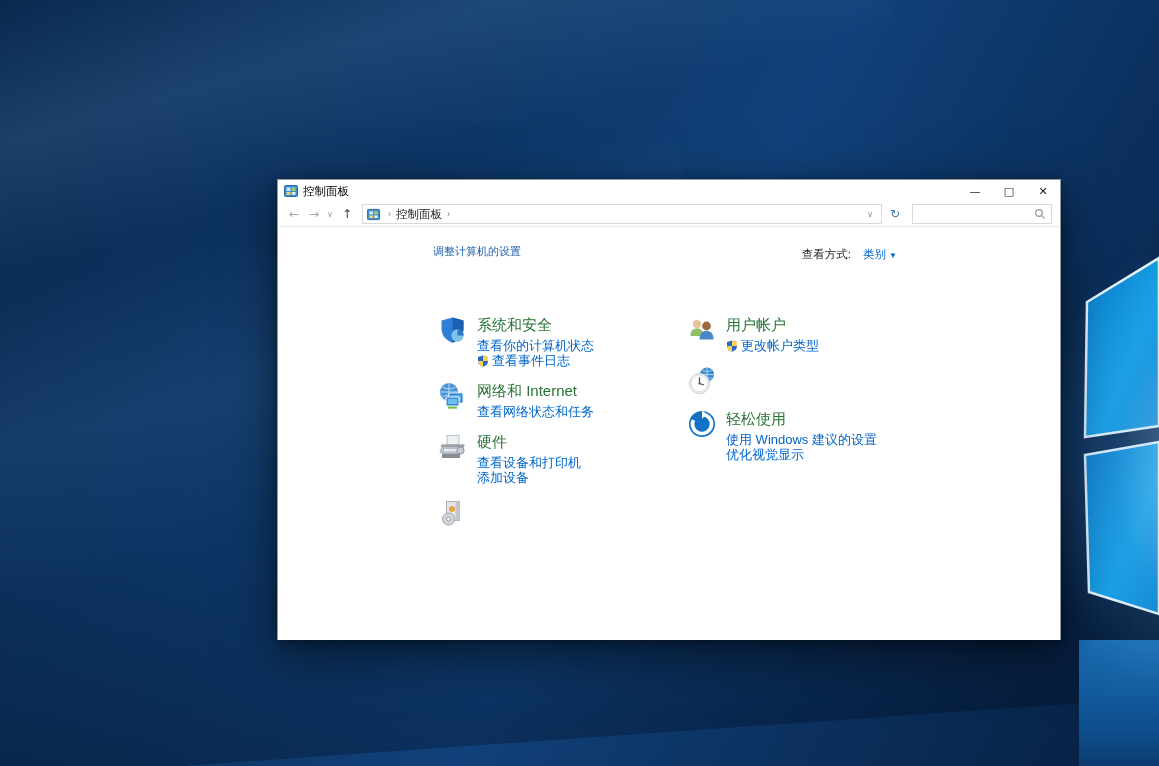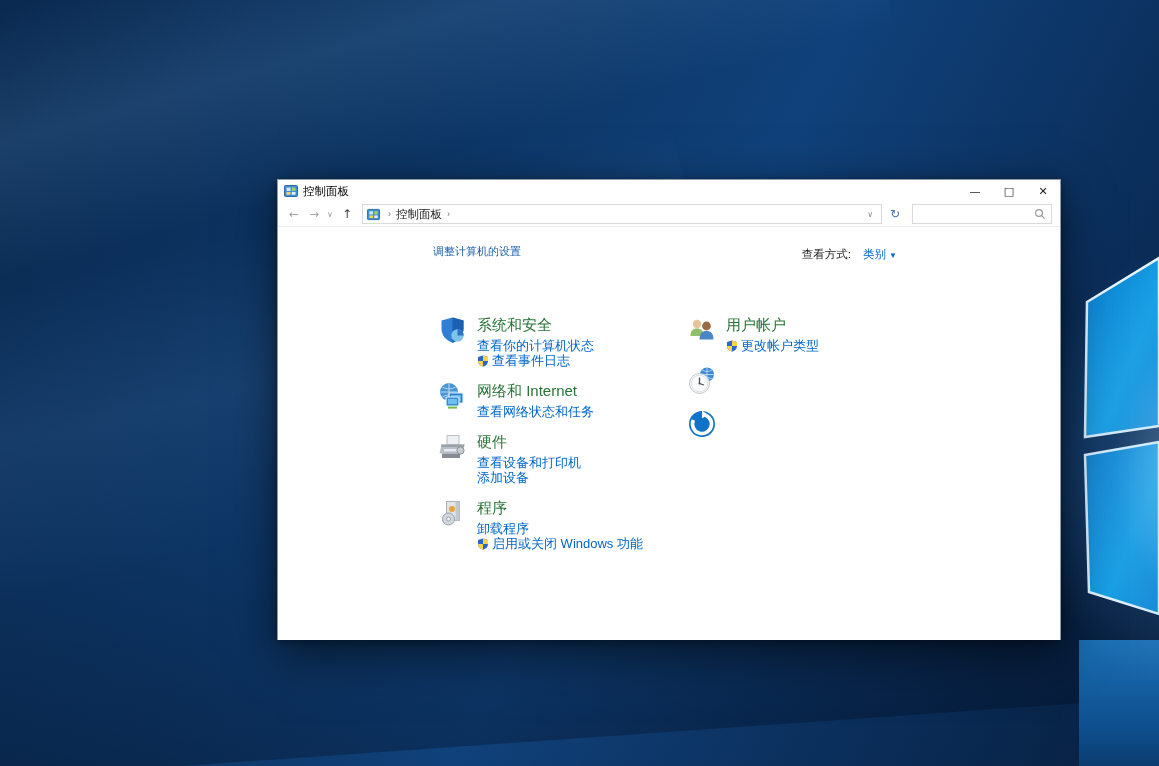--- a/index.html
+++ b/index.html
@@ -221,34 +221,20 @@
           </div>
 
           <div class="cat">
             <svg class="cat-ico" viewBox="0 0 30 30">
               <rect x="8.5" y="3.5" width="13" height="19" fill="#e2e5ea" stroke="#aab0b8"></rect>
               <rect x="17.5" y="3.5" width="4" height="19" fill="#c3c8cf"></rect>
               <circle cx="14" cy="11" r="3" fill="#e8a33d"></circle>
               <circle cx="10.5" cy="21" r="6" fill="#d3d8de" stroke="#9aa1a8"></circle>
               <circle cx="10.5" cy="21" r="2" fill="#f2f4f6" stroke="#9aa1a8"></circle>
             </svg>
-            <div class="cat-body">
-              <a class="cat-title">程序</a>
-              <a class="task">
-                  <span>卸载程序</span>
-                </a>
-              <a class="task">
-                <svg class="uac" viewBox="0 0 12 12">
-                  <path d="M6 0.5 L11 2 V6 C11 9 9 10.8 6 11.7 C3 10.8 1 9 1 6 V2 Z" fill="#2a66c8"></path>
-                  <path d="M6 0.5 L11 2 V6 L6 6 Z" fill="#f6d44c"></path>
-                  <path d="M6 6 L6 11.7 C3 10.8 1 9 1 6 Z" fill="#f6d44c"></path>
-                </svg>
-                <span>启用或关闭 Windows 功能</span>
-                </a>
-            </div>
           </div>
         </div>
 
         <div class="col right">
 
           <div class="cat">
             <svg class="cat-ico" viewBox="0 0 30 30">
               <circle cx="10" cy="9" r="4.2" fill="#e8c49a"></circle>
               <path d="M3.5 21 C3.5 15.5 6 13.5 10 13.5 C14 13.5 16.5 15.5 16.5 21 Z" fill="#8fbf66"></path>
               <circle cx="19.5" cy="11" r="4.4" fill="#9a6a42"></circle>
@@ -279,18 +265,27 @@
               <circle cx="12.5" cy="17.5" r="1" fill="#4a4f55"></circle>
             </svg>
           </div>
 
           <div class="cat">
             <svg class="cat-ico" viewBox="0 0 30 30">
               <circle cx="15" cy="15" r="13" fill="#1173c8"></circle>
               <path d="M15 5.5 A9.5 9.5 0 1 1 6.4 11" fill="none" stroke="#ffffff" stroke-width="3.6"></path>
               <polygon points="15,1.5 15,9.5 20.5,5.5" fill="#ffffff"></polygon>
             </svg>
+            <div class="cat-body">
+              <a class="cat-title">轻松使用</a>
+              <a class="task">
+                  <span>使用 Windows 建议的设置</span>
+                </a>
+              <a class="task">
+                  <span>优化视觉显示</span>
+                </a>
+            </div>
           </div>
         </div>
       </div>
     </div>
   </div>
 </div>
 
 </body></html>

